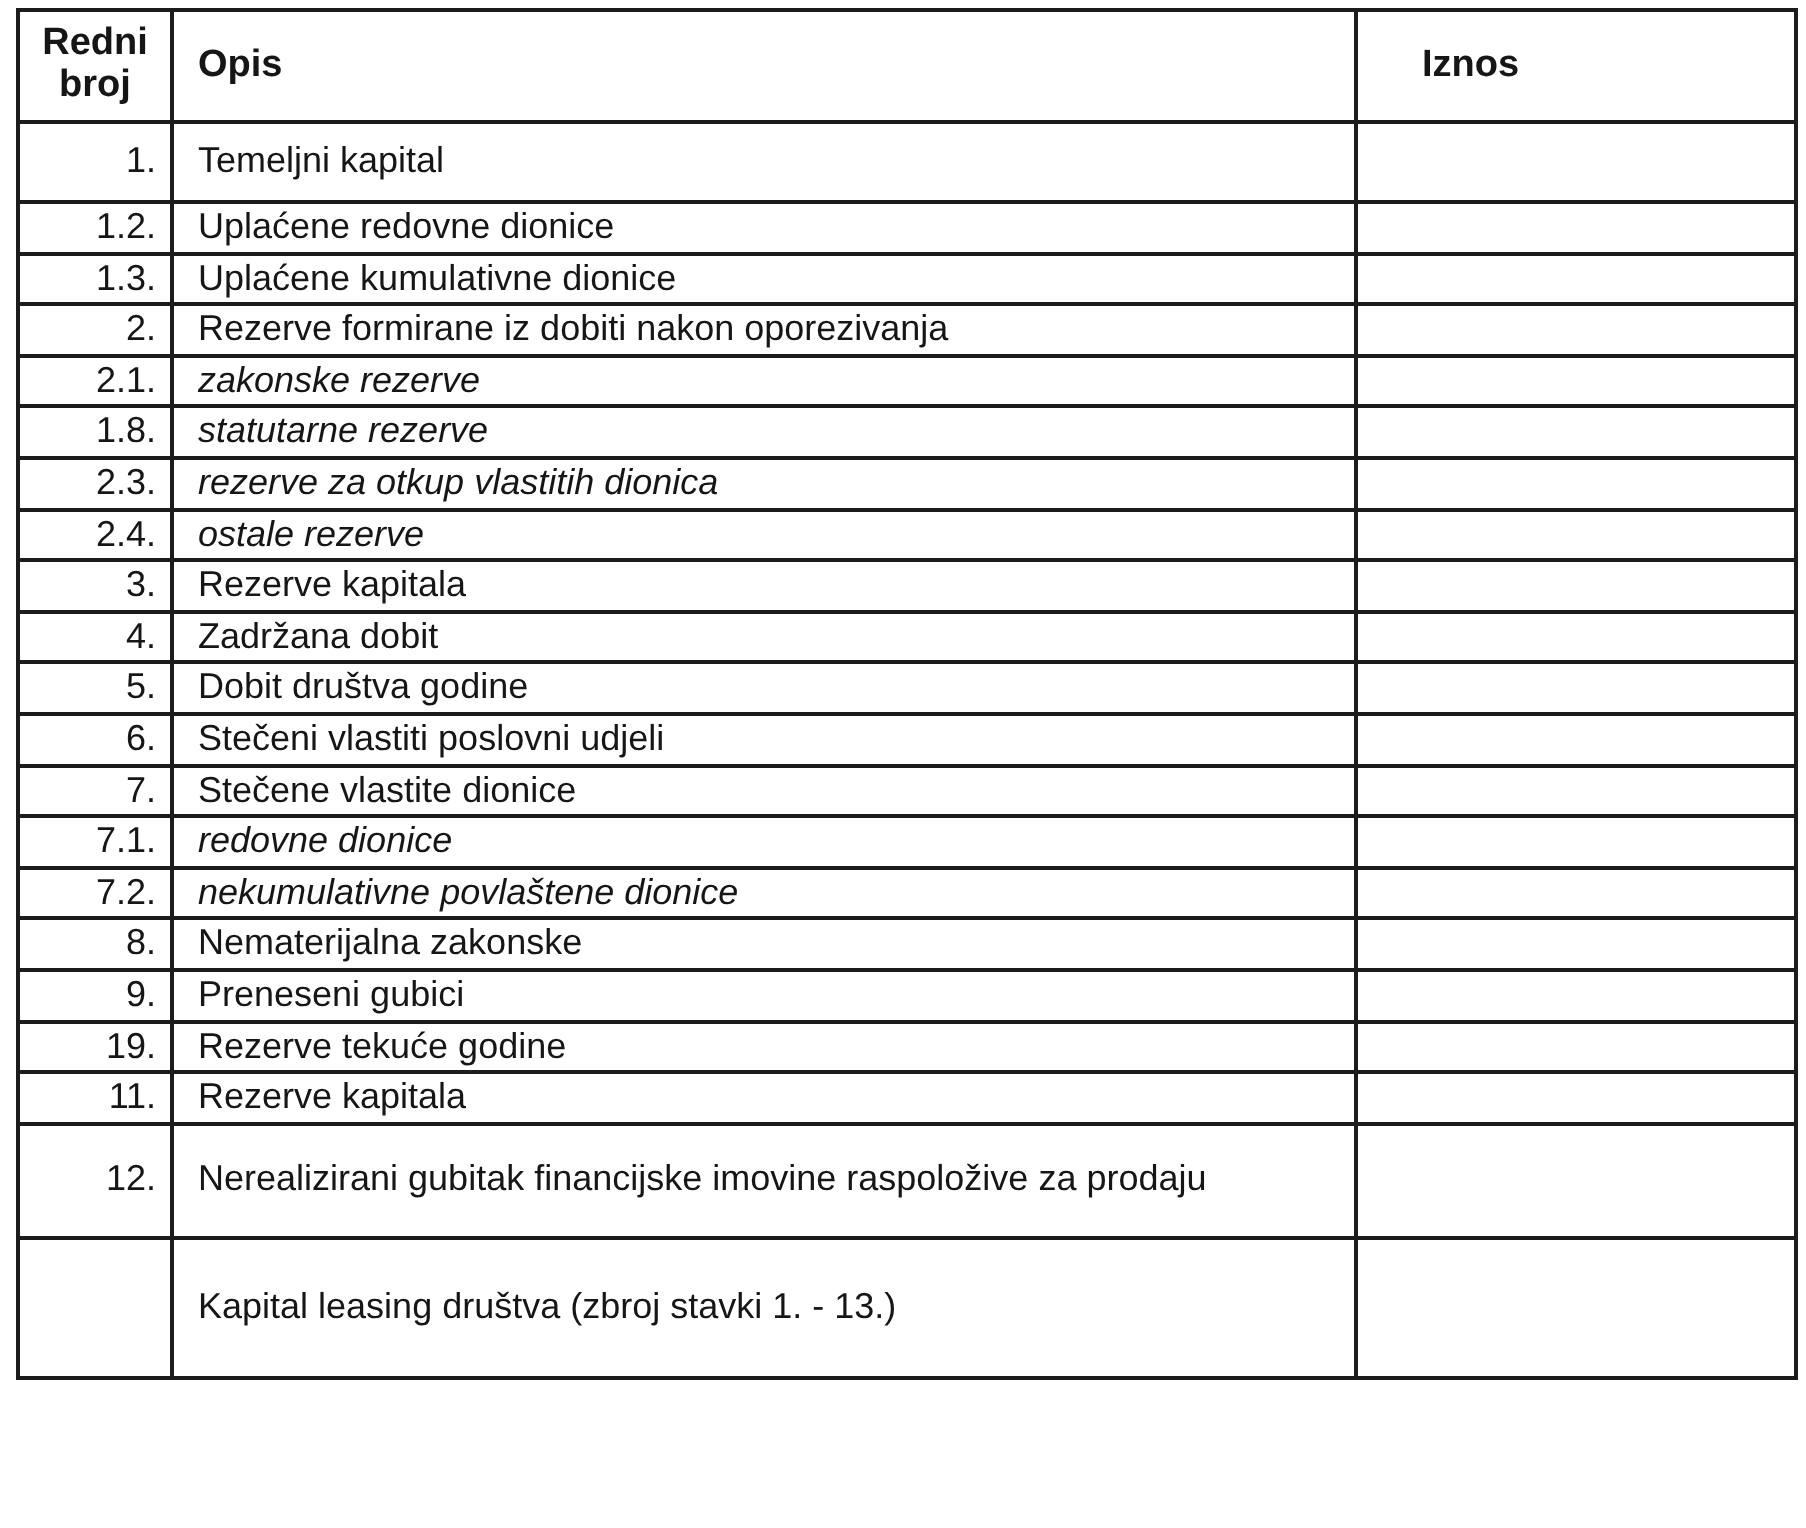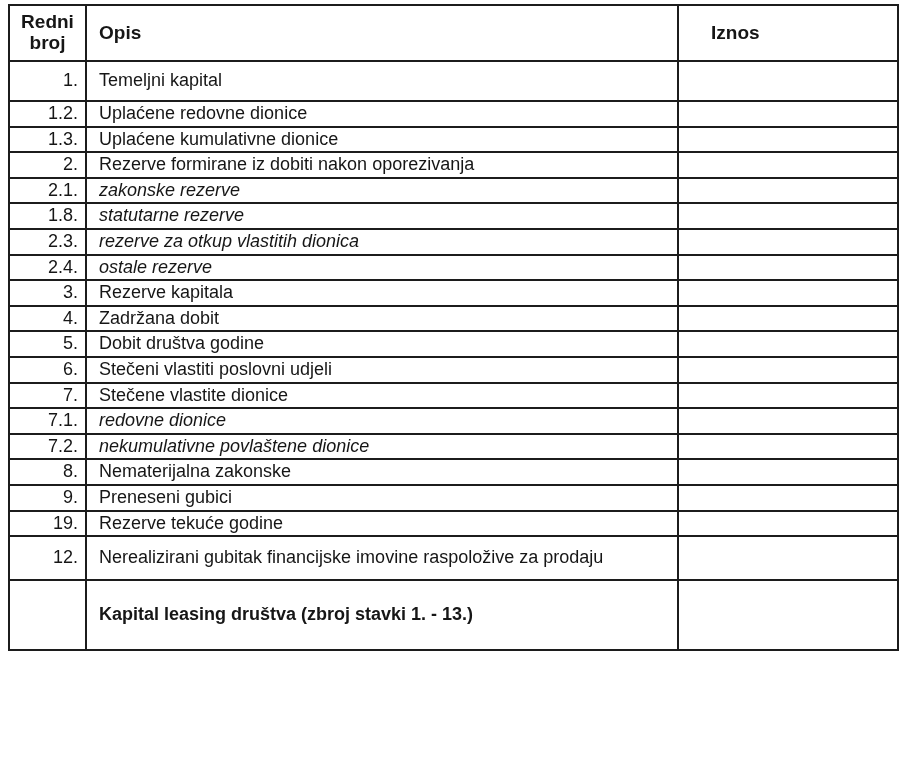--- a/index.html
+++ b/index.html
@@ -50,25 +50,25 @@
   }
   td.row-desc {
     text-align: left;
     padding-left: 12px;
     padding-right: 6px;
   }
   td.row-amount { }
 
   tbody tr          { height: 24px; }
   tbody tr.size-tall  { height: 40px; }
-  tbody tr.size-two   { height: 44px; }
+  tbody tr.size-two   { height: 57px; }
   tbody tr.size-total { height: 70px; }
 
   tr.em-italic td.row-desc { font-style: italic; }
-  tr.em-bold   td.row-desc { font-weight: bold; border-radius: 10px; }
+  tr.em-bold   td.row-desc { font-weight: normal; border-radius: 10px; }
 </style>
 </head>
 <body>
 
 <table class="capital-table">
   <colgroup>
     <col class="c-num">
     <col class="c-desc">
     <col class="c-amount">
   </colgroup>
@@ -163,20 +163,25 @@
       <tr class="em-normal">
     <td class="row-num">9.</td>
     <td class="row-desc">Preneseni gubici</td>
     <td class="row-amount"></td>
   </tr>
       <tr class="em-normal">
     <td class="row-num">19.</td>
     <td class="row-desc">Rezerve tekuće godine</td>
     <td class="row-amount"></td>
   </tr>
+      <tr class="em-normal">
+    <td class="row-num">11.</td>
+    <td class="row-desc">Rezerve kapitala</td>
+    <td class="row-amount"></td>
+  </tr>
       <tr class="em-normal size-two">
     <td class="row-num">12.</td>
     <td class="row-desc">Nerealizirani gubitak financijske imovine raspoložive za prodaju</td>
     <td class="row-amount"></td>
   </tr>
       <tr class="em-bold size-total">
     <td class="row-num"></td>
     <td class="row-desc">Kapital leasing društva (zbroj stavki 1. - 13.)</td>
     <td class="row-amount"></td>
   </tr>

